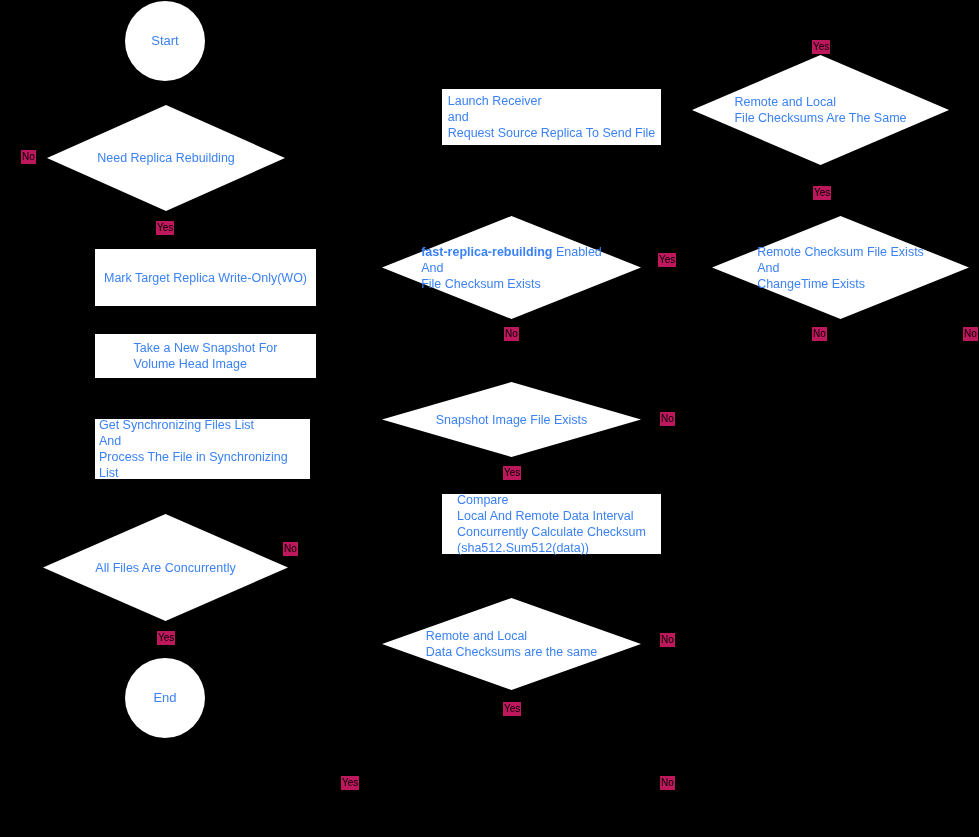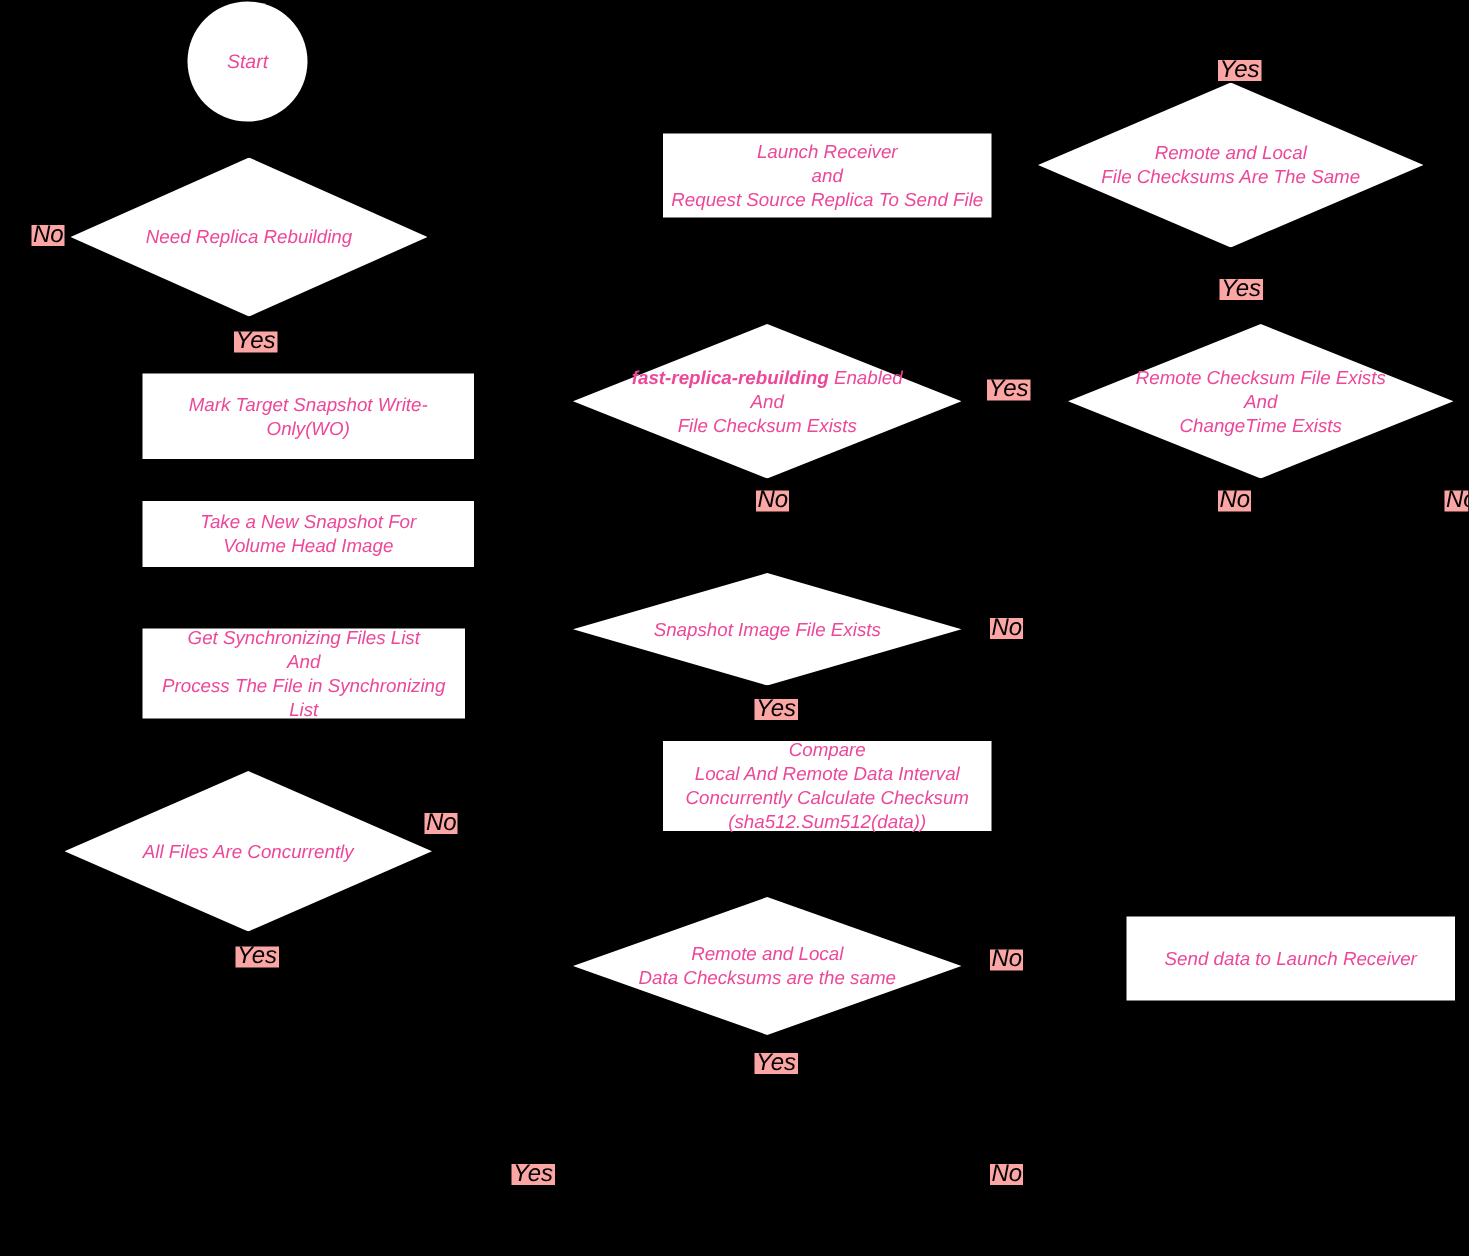--- a/index.html
+++ b/index.html
@@ -54,86 +54,86 @@
     height: 100%;
     background: #ffffff;
     -webkit-clip-path: polygon(50% 0%, 100% 50%, 50% 100%, 0% 50%);
     clip-path: polygon(50% 0%, 100% 50%, 50% 100%, 0% 50%);
   }
 
   
   .node-text {
     position: relative;
     z-index: 2;
-    color: #ec4899;
+    color: #3b82f6;
     font-size: 12.5px;
     line-height: 16px;
-    text-align: center;
     white-space: pre-line;
     padding: 0 4px;
-    font-style: italic;
   }
   .terminator .node-text {
     font-size: 13px;
   }
   .node-text .kw {
     font-weight: bold;
   }
 
   
   .edge-label {
     position: absolute;
-    background: #fca5a5;
+    background: #be185d;
     color: #000000;
-    font-size: 16px;
+    font-size: 10px;
     line-height: 14px;
     padding: 0px 1px;
     white-space: nowrap;
     z-index: 5;
-    font-style: italic;
   }
 </style>
 </head>
 <body>
 
 <div id="canvas">
 
   <div class="node terminator" style="left:125px; top:1px; width:80px; height:80px;">
     <span class="node-text">Start</span>
   </div>
 
   <div class="node decision" style="left:47px; top:105px; width:238px; height:106px;">
     <div class="diamond-shape"></div>
     <span class="node-text">Need Replica Rebuilding</span>
   </div>
   <div class="edge-label" style="left:21px; top:150px;">No</div>
   <div class="edge-label" style="left:156px; top:221px;">Yes</div>
 
   <div class="node process" style="left:55px; top:249px; width:221px; height:57px;">
-    <span class="node-text">Mark Target Snapshot Write-Only(WO)</span>
+    <span class="node-text">Mark Target Replica Write-Only(WO)</span>
   </div>
 
   <div class="node process" style="left:55px; top:334px; width:221px; height:44px;">
     <span class="node-text">Take a New Snapshot For
 Volume Head Image</span>
   </div>
 
   <div class="node process" style="left:55px; top:419px; width:215px; height:60px;">
     <span class="node-text">Get Synchronizing Files List
 And
 Process The File in Synchronizing List</span>
   </div>
 
   <div class="node decision" style="left:43px; top:514px; width:245px; height:107px;">
     <div class="diamond-shape"></div>
     <span class="node-text">All Files Are Concurrently</span>
   </div>
   <div class="edge-label" style="left:283px; top:542px;">No</div>
   <div class="edge-label" style="left:157px; top:631px;">Yes</div>
 
+  <div class="node terminator" style="left:125px; top:658px; width:80px; height:80px;">
+    <span class="node-text">End</span>
+  </div>
 
   <div class="node process" style="left:402px; top:89px; width:219px; height:56px;">
     <span class="node-text">Launch Receiver
 and
 Request Source Replica To Send File</span>
   </div>
 
   <div class="node decision" style="left:382px; top:216px; width:259px; height:103px;">
     <div class="diamond-shape"></div>
     <span class="node-text"><span class="kw">fast-replica-rebuilding</span><span> Enabled
@@ -178,17 +178,14 @@
 
   <div class="node decision" style="left:712px; top:216px; width:257px; height:103px;">
     <div class="diamond-shape"></div>
     <span class="node-text">Remote Checksum File Exists
 And
 ChangeTime Exists</span>
   </div>
   <div class="edge-label" style="left:812px; top:327px;">No</div>
   <div class="edge-label" style="left:963px; top:327px;">No</div>
 
-  <div class="node process" style="left:711px; top:611px; width:219px; height:56px;">
-    <span class="node-text">Send data to Launch Receiver</span>
-  </div>
 
 </div>
 
 </body></html>

